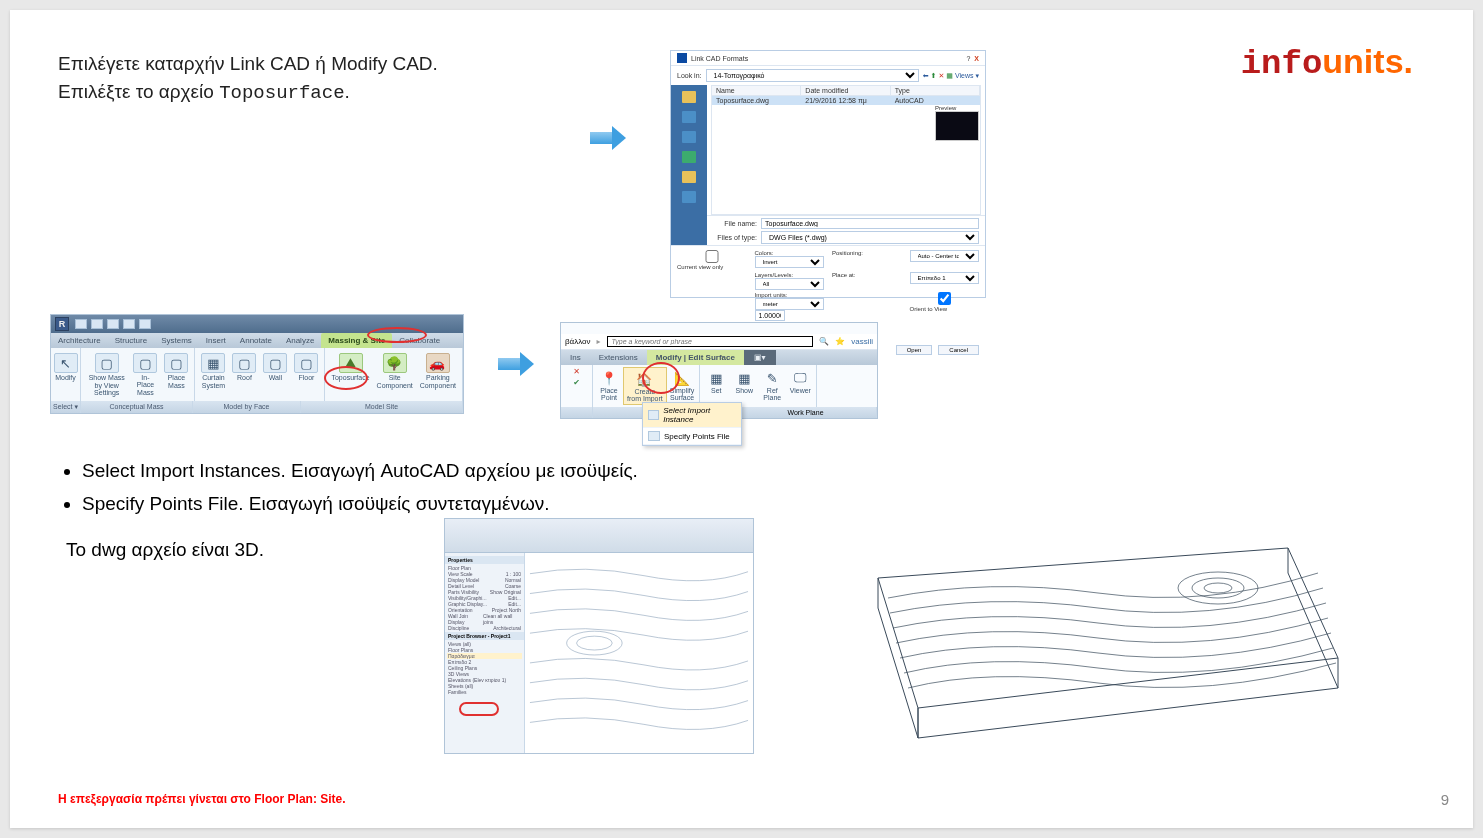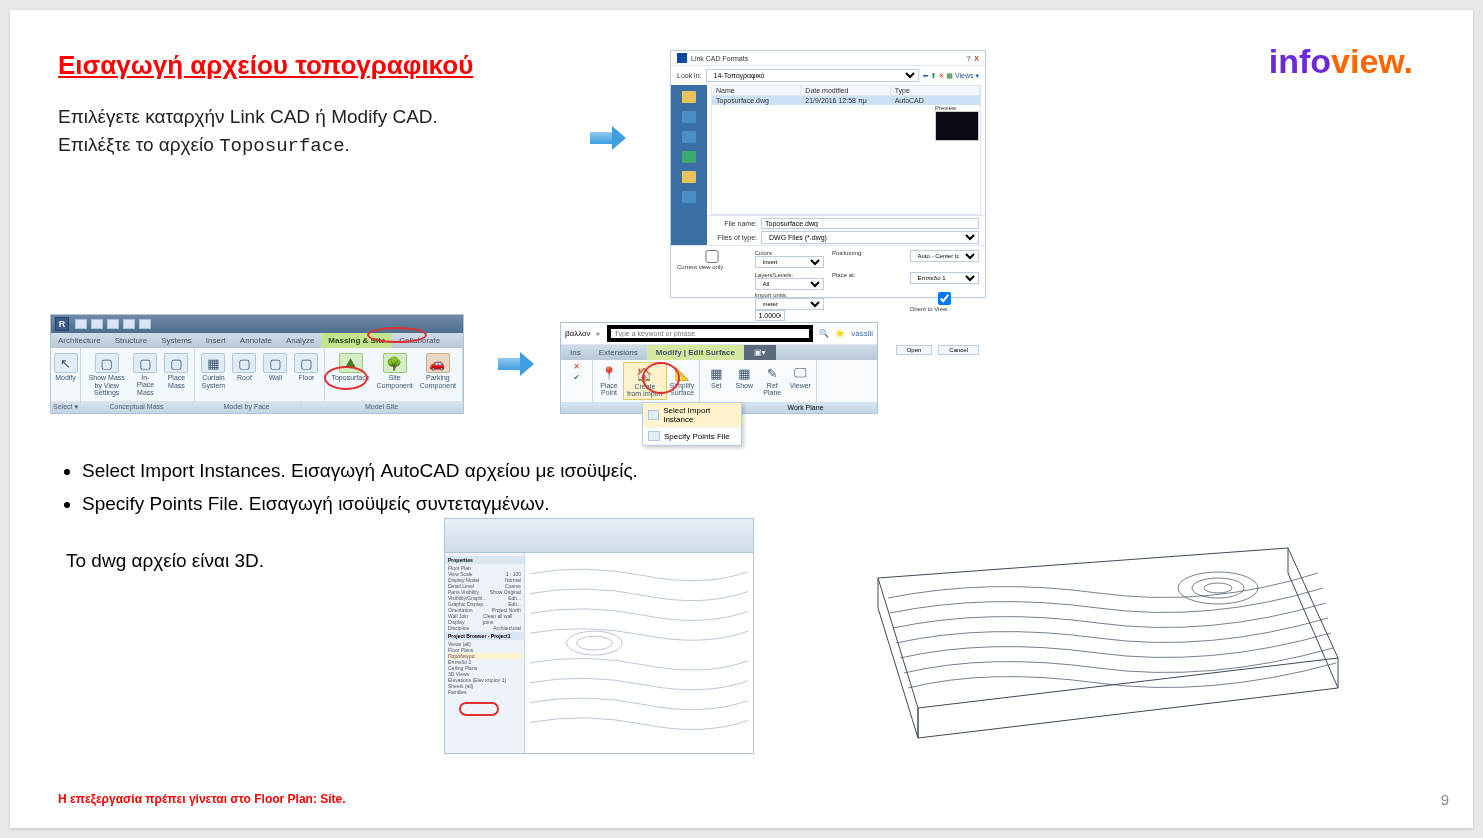--- a/index.html
+++ b/index.html
@@ -20,21 +20,21 @@
     box-shadow: 0 1px 3px rgba(0,0,0,0.15);
   }
   .logo {
     position: absolute;
     top: 32px;
     right: 60px;
     font-size: 34px;
     font-weight: bold;
     font-family: Arial, sans-serif;
   }
-  .logo .b { color: #6d28d9; }
+  .logo .b { color: #b91c1c; font-family: Liberation Mono, monospace; }
   .logo .o { color: #ff6600; }
   .logo .dot { color: #ff6600; }
   .title {
     color: #ff0000;
     font-size: 26px;
     font-weight: bold;
     text-decoration: underline;
     margin-bottom: 22px;
   }
   .intro {
@@ -283,24 +283,26 @@
     border: 1px solid #b0c4d8;
     background: #f8fbfe;
   }
   .r2-top {
     background: #fff;
     padding: 2px 4px;
     display: flex;
     align-items: center;
     gap: 6px;
     border-bottom: 1px solid #dde6f1;
+    margin-top: 11px;
   }
   .r2-search {
+    font-style: italic;
     color: #999;
-    border: 4px solid #000000;
+    border: 1px solid #000000;
     padding: 1px 4px;
     font-size: 7px;
     flex: 1;
   }
   .r2-tabs { display: flex; background: linear-gradient(to bottom, #d0dce8, #b8c8d8); font-size: 8px; }
   .r2-tab { padding: 3px 9px; color: #445568; }
   .r2-tab.active { background: #d4e8a0; font-weight: bold; }
   .r2-tab.dark { background: #5a6a7a; color: #e8eef4; padding: 3px 10px; }
   .r2-panels { display: flex; }
   .r2-panel { border-right: 1px solid #c8d8e8; padding: 2px 2px; }
@@ -329,21 +331,21 @@
     background: #fff;
     border: 1px solid #b9cde4;
     font-size: 8px;
     box-shadow: 2px 2px 4px rgba(0,0,0,0.2);
   }
   .dd-item {
     padding: 3px 5px;
     display: flex; align-items: center; gap: 4px;
     border-bottom: 1px solid #eef4fa;
   }
-  .dd-item.hl { background: #fff2cc; }
+  .dd-item.hl { background: #fff2cc; font-style: italic; }
   .dd-ico {
     width: 12px; height: 10px;
     background: #e0ecf6;
     border: 1px solid #b0c8de;
   }
   .redcircle2 {
     position: absolute;
     left: 632px;
     top: 352px;
     width: 38px;
@@ -360,21 +362,21 @@
     left: 48px;
     top: 446px;
     font-size: 19px;
     line-height: 1.55;
   }
   .bullets li { margin-left: 24px; margin-bottom: 4px; }
 
   .dwg3d {
     position: absolute;
     left: 56px;
-    top: 540px;
+    top: 529px;
     font-size: 19px;
   }
 
   
   .shot1 {
     position: absolute;
     left: 434px;
     top: 508px;
     width: 310px;
     height: 236px;
@@ -437,24 +439,23 @@
     color: #888;
     font-size: 15px;
   }
 </style>
 </head>
 <body>
 
 <div class="slide">
 
   <div class="logo">
-    <span class="b">info</span><span class="o">view</span><span class="dot">.</span>
+    <span class="b">info</span><span class="o">units</span><span class="dot">.</span>
   </div>
 
-  <div class="title">Εισαγωγή αρχείου τοπογραφικού</div>
 
   <div class="intro">
     <span>Επιλέγετε καταρχήν </span><span class="bold">Link CAD</span><span> ή </span><span class="bold">Modify CAD</span><span>.</span><br>
     <span>Επιλέξτε το αρχείο </span><span class="mono">Toposurface</span><span>.</span>
   </div>
 
   <div class="arrow-block arrow1"><span class="arrow"></span></div>
   <div class="arrow-block arrow2"><span class="arrow"></span></div>
 
   <div class="dialog">

